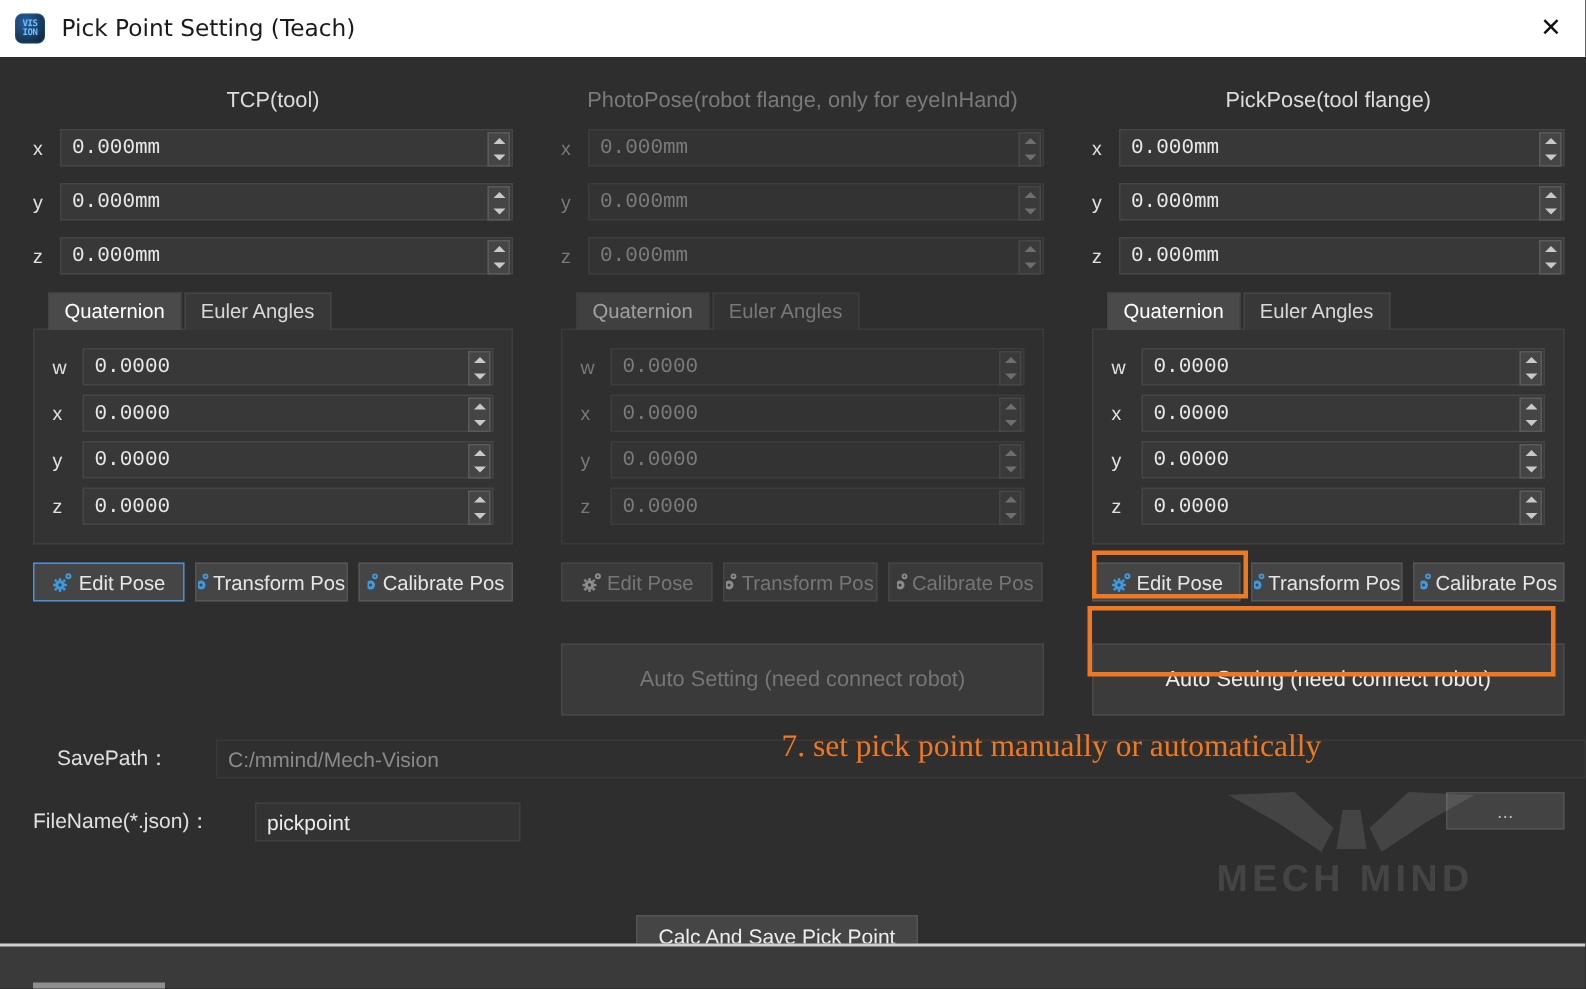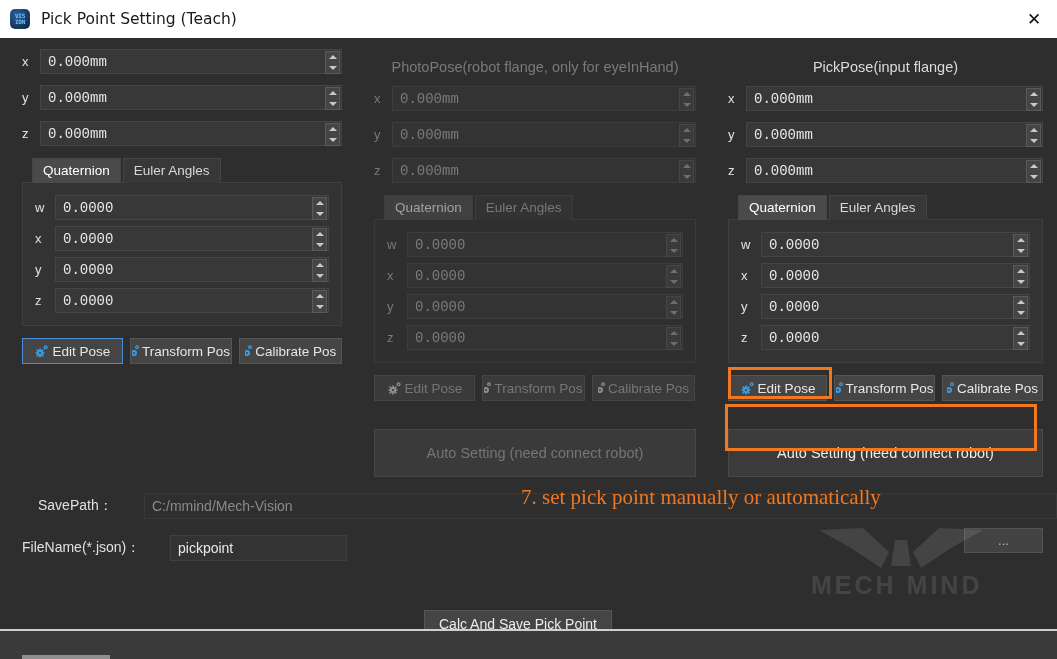--- a/index.html
+++ b/index.html
@@ -358,20 +358,21 @@
   </div>
   <div class="close-btn">✕</div>
 </div>
 
 <div class="edge-strip"></div>
 <div class="edge-strip-accent"></div>
 
 <div class="main">
 
   <div class="col" style="left:22px; width:320px;">
+    <div class="col-title">TCP(tool)</div>
 
     <div class="spinrow">
       <div class="spin-label">x</div>
       <div class="spin-field">
         <div class="spin-value">0.000mm</div>
         <div class="spin-arrows">
           <div class="ar up">
               <i></i>
             </div>
           <div class="ar down">
@@ -683,21 +684,21 @@
         <span>Calibrate Pos</span>
       </div>
     </div>
 
     <div class="autobtn disabled">
       <span>Auto Setting  (need connect robot)</span>
     </div>
   </div>
 
   <div class="col" style="left:728px; width:315px;">
-    <div class="col-title">PickPose(input flange)</div>
+    <div class="col-title">PickPose(tool flange)</div>
 
     <div class="spinrow">
       <div class="spin-label">x</div>
       <div class="spin-field">
         <div class="spin-value">0.000mm</div>
         <div class="spin-arrows">
           <div class="ar up">
               <i></i>
             </div>
           <div class="ar down">

